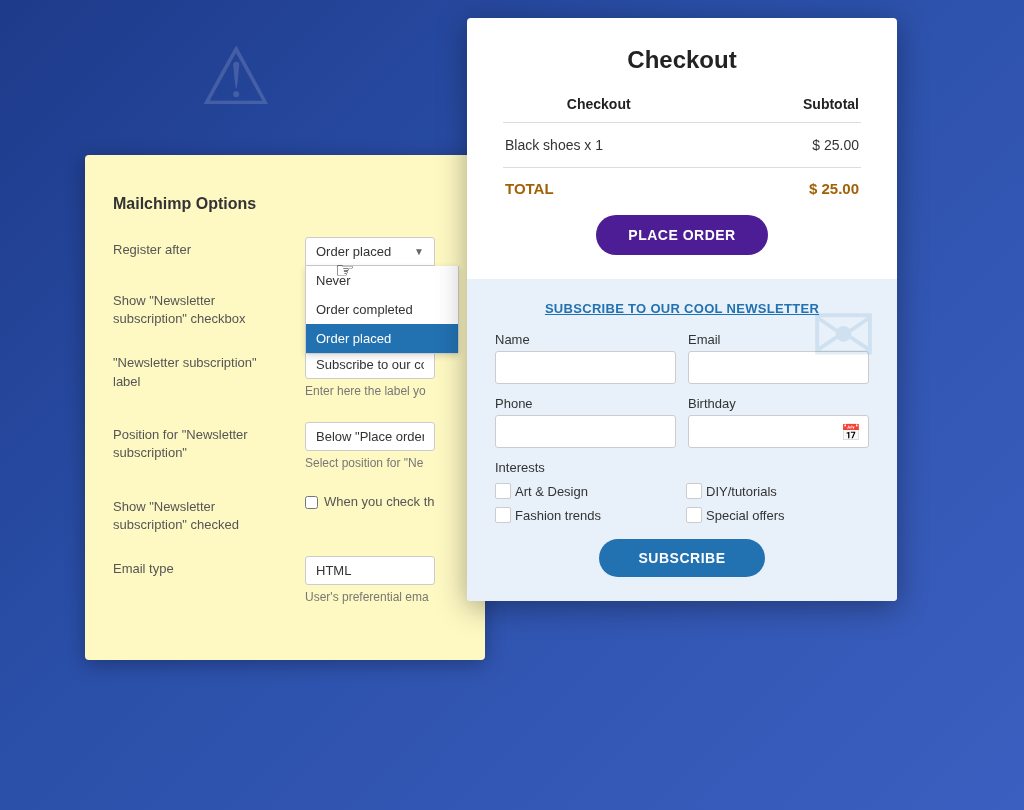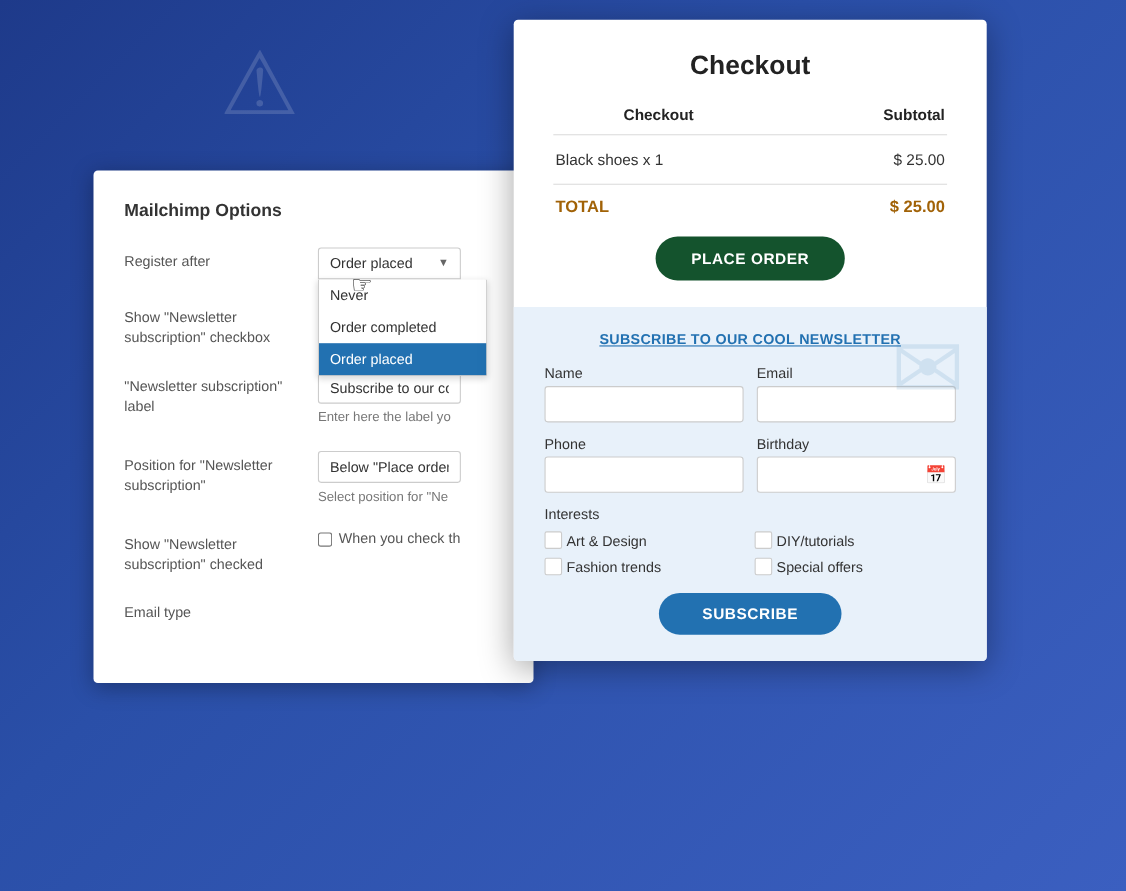--- a/index.html
+++ b/index.html
@@ -36,39 +36,39 @@
       font-size: 80px;
       color: white;
     }
 
     
     .left-panel {
       position: absolute;
       top: 155px;
       left: 85px;
       width: 400px;
-      background: #ffffff;
+      background: #fef9c3;
       border-radius: 4px;
-      padding: 28px 28px 32px;
+      padding: 40px 28px 32px;
       z-index: 10;
       box-shadow: 0 4px 20px rgba(0,0,0,0.3);
     }
 
     .left-panel h2 {
       font-size: 16px;
       font-weight: 600;
       color: #333;
       margin-bottom: 24px;
     }
 
     .form-row {
       display: flex;
       align-items: flex-start;
       margin-bottom: 22px;
-      gap: 16px;
+      gap: 32px;
     }
 
     .form-label {
       width: 160px;
       flex-shrink: 0;
       font-size: 13px;
       color: #555;
       line-height: 1.4;
       padding-top: 4px;
     }
@@ -232,21 +232,21 @@
 
     .total-divider {
       border: none;
       border-top: 1px solid #ddd;
       margin: 0;
     }
 
     .place-order-btn {
       display: block;
       margin: 16px auto 0;
-      background: #14532d;
+      background: #4c1d95;
       color: white;
       border: none;
       border-radius: 25px;
       padding: 12px 32px;
       font-size: 14px;
       font-weight: 700;
       letter-spacing: 0.5px;
       cursor: pointer;
       text-transform: uppercase;
     }
@@ -430,20 +430,24 @@
     <div class="form-control-wrap">
       <div class="checkbox-wrap">
         <input type="checkbox" style="">
         <span style="font-size:13px;color:#555;">When you check th</span>
       </div>
     </div>
   </div>
 
   <div class="form-row">
     <div class="form-label">Email type</div>
+    <div class="form-control-wrap">
+      <input type="text" class="text-input" value="HTML" style="">
+      <div class="helper-text">User's preferential ema</div>
+    </div>
   </div>
 </div>
 
 <div class="right-panel">
 
   <div class="checkout-section">
     <h1 class="checkout-title">Checkout</h1>
 
     <table class="product-table">
       <thead>

